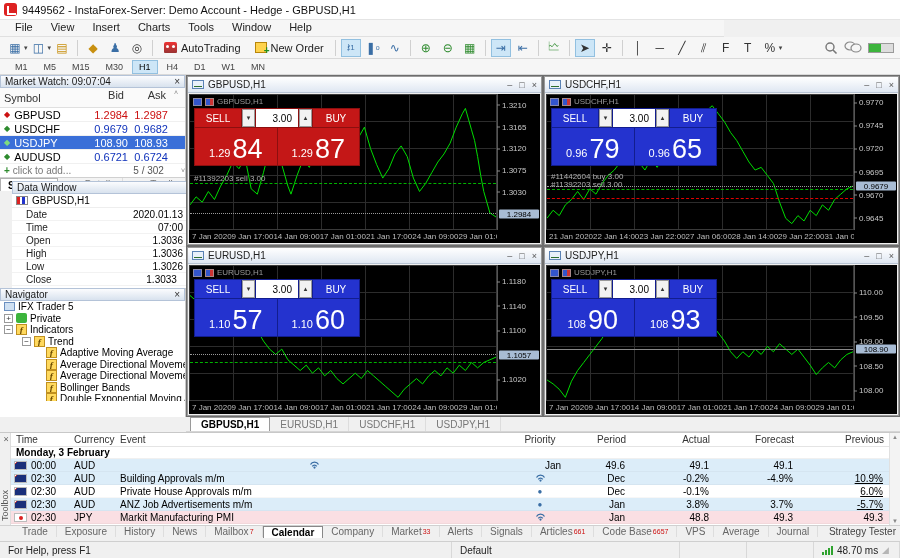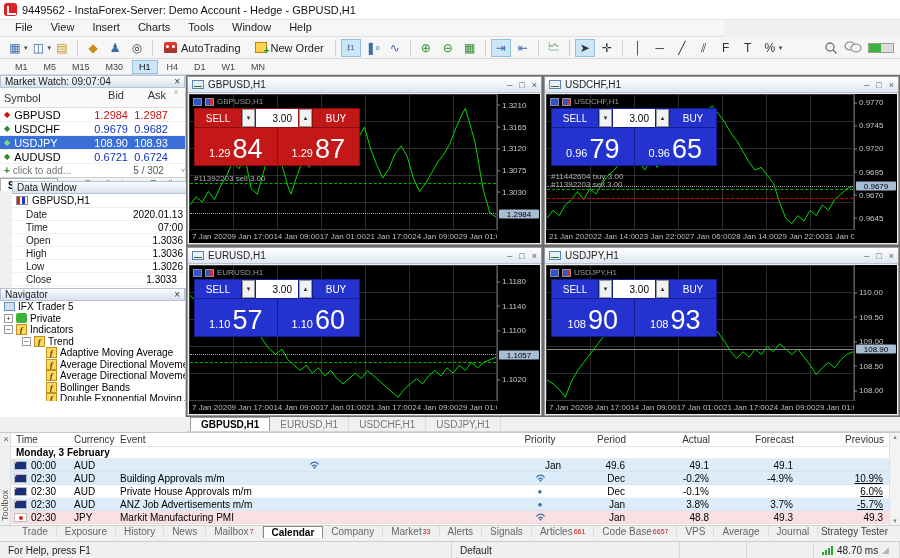--- a/index.html
+++ b/index.html
@@ -142,21 +142,21 @@
   .und { text-decoration:underline; }
   .prio-hi { display:inline-block; }
   .prio-hi svg { display:block; margin:0 auto; }
   .prio-lo { color:#3a6ea5; font-size:8px; }
 
   
   #btabs { position:absolute; left:0; top:525px; width:900px; height:16px; background:#f0f0f0; border-top:1px solid #d0d0d0; display:flex; align-items:flex-start; padding-left:14px; font-size:10px; color:#666; }
   .btab { padding:0 8px; display:flex; align-items:center; border-right:1px solid #ddd; white-space:nowrap; }
   .btab.active { background:#fff; border:1px solid #888; border-bottom:none; color:#000; font-weight:bold; }
   .cnt { color:#cc1111; font-size:7px; margin-left:1px; align-self:flex-end; padding-bottom:2px; }
-  .btabs-right { margin-left:auto; padding-right:12px; display:flex; align-items:center; color:#444; }
+  .btabs-right { margin-left:auto; padding-right:4px; display:flex; align-items:center; color:#444; }
 
   #statusbar { position:absolute; left:0; top:541px; width:900px; height:17px; background:#f0f0f0; border-top:1px solid #cfcfcf; display:flex; align-items:center; font-size:10px; color:#222; }
   .st-cell { border-right:1px solid #d8d8d8; height:100%; display:flex; align-items:center; padding:0 8px; }
   .st-help { width:452px; } .st-prof { width:228px; }
   .st-empty { width:67px; }
   .sigbars { display:inline-flex; align-items:flex-end; gap:1px; margin-right:4px; }
   .sigbars i { display:block; width:2px; background:#2fa32f; }
   .grip { margin-left:auto; color:#b5b5b5; padding-right:2px; font-size:9px; }
 </style>
 </head>

